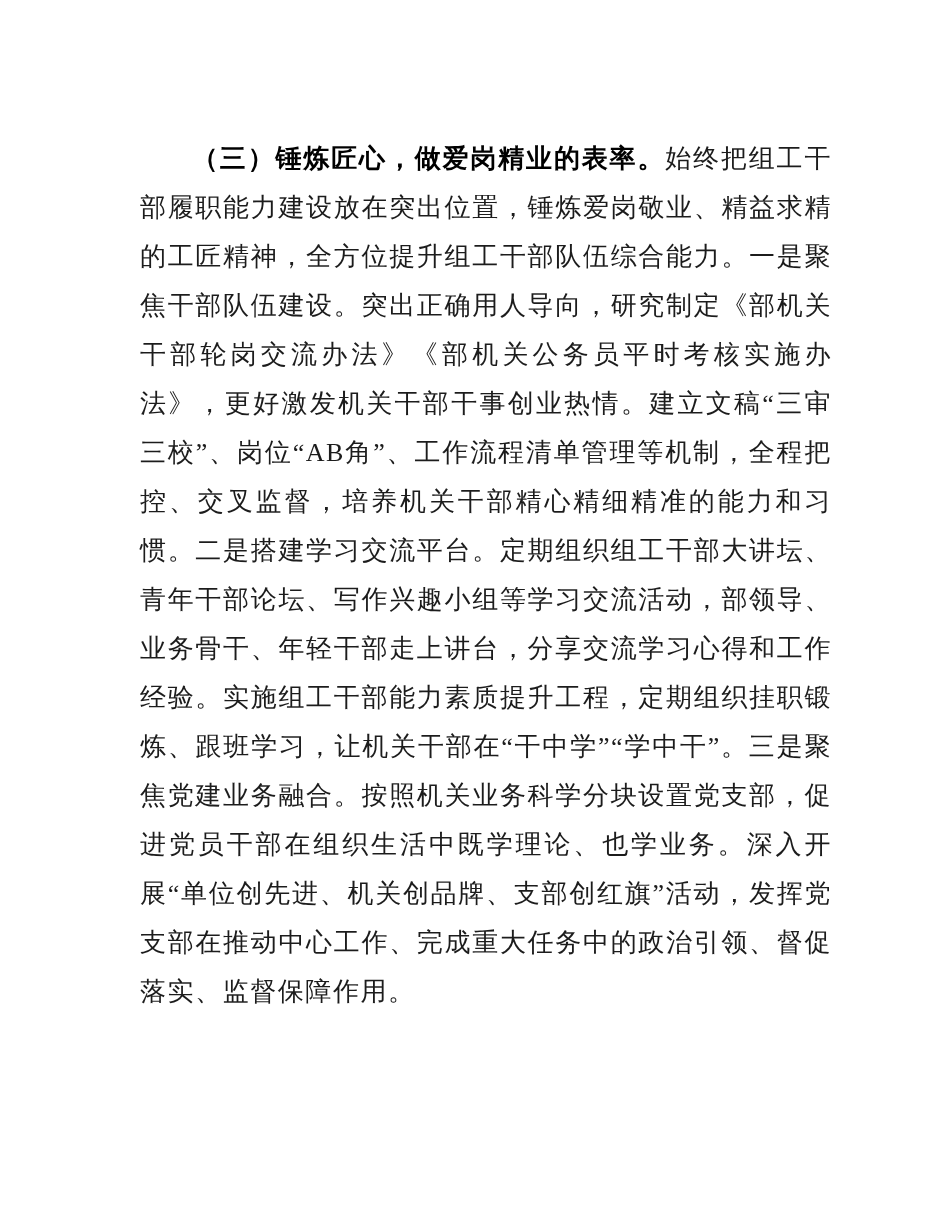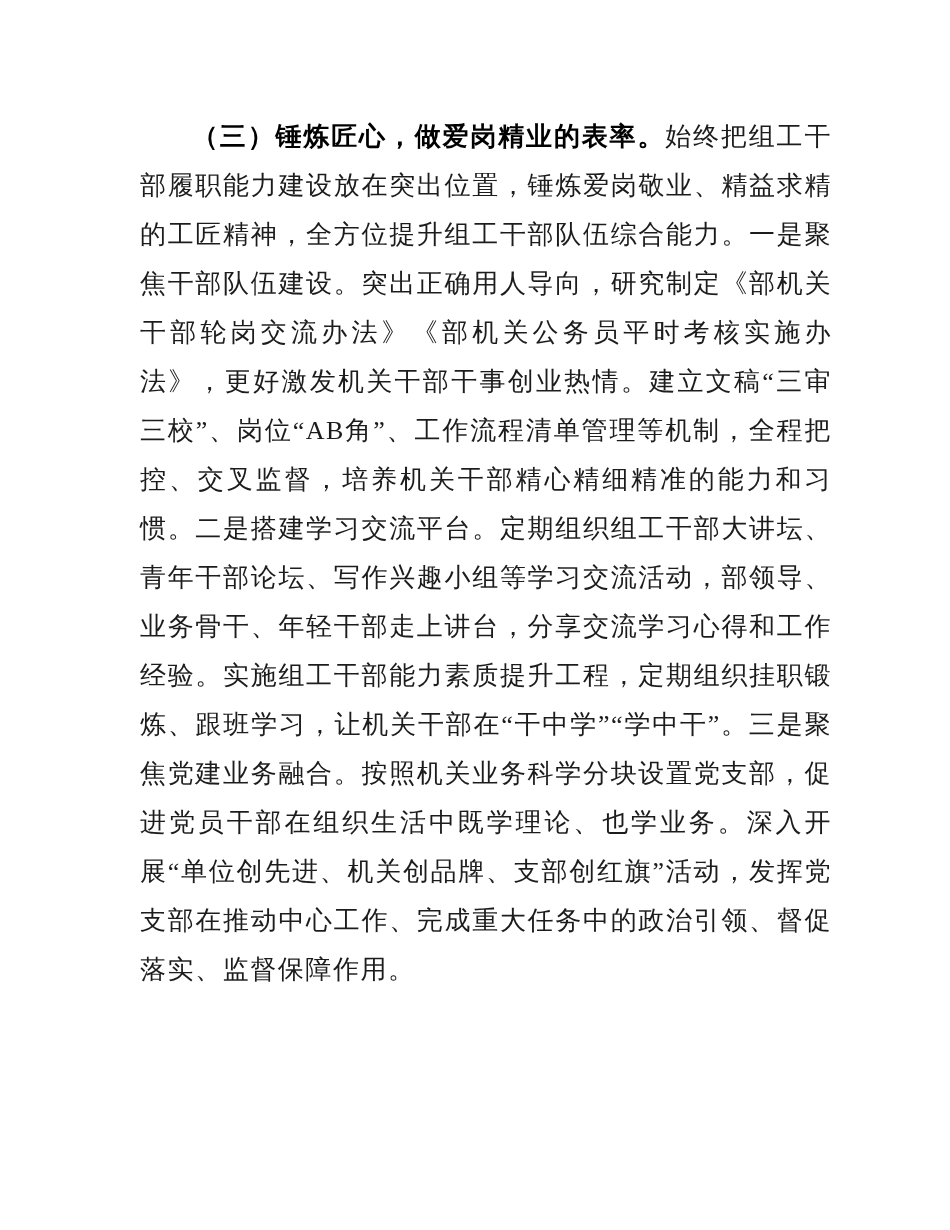--- a/index.html
+++ b/index.html
@@ -4,20 +4,21 @@
 <style>
   * { margin: 0; padding: 0; box-sizing: border-box; }
   html, body { background: #ffffff; }
   .page {
     position: relative;
     width: 950px;
     height: 1090px;
     background: #ffffff;
     overflow: hidden;
     font-family: "Liberation Serif", "DejaVu Serif", serif;
+    margin-top: 22px;
   }
   .text-block {
     position: absolute;
     top: 112px;
     left: 140px;
     width: 692px;
   }
   .para {
     font-size: 26px;
     line-height: 49px;

